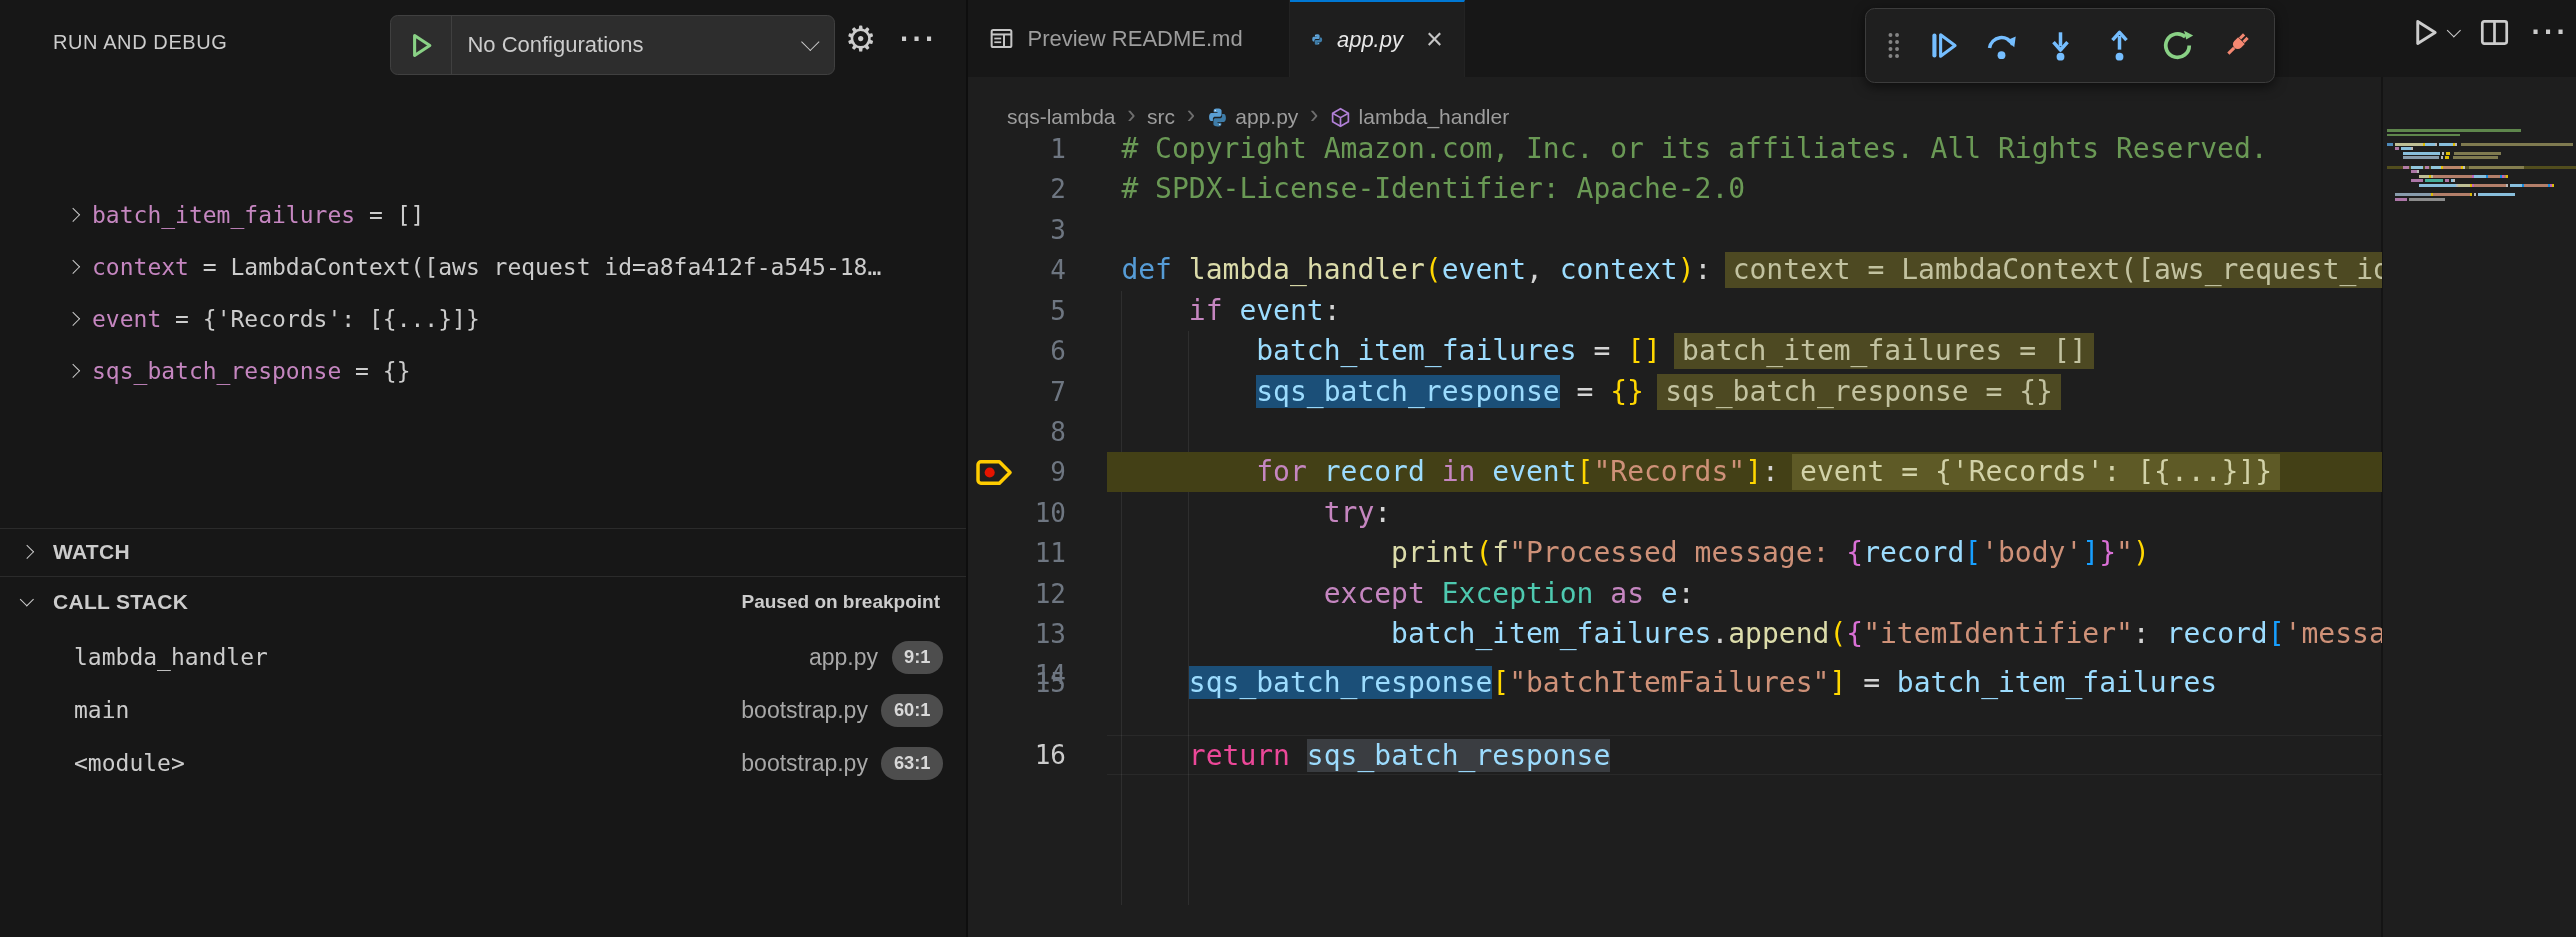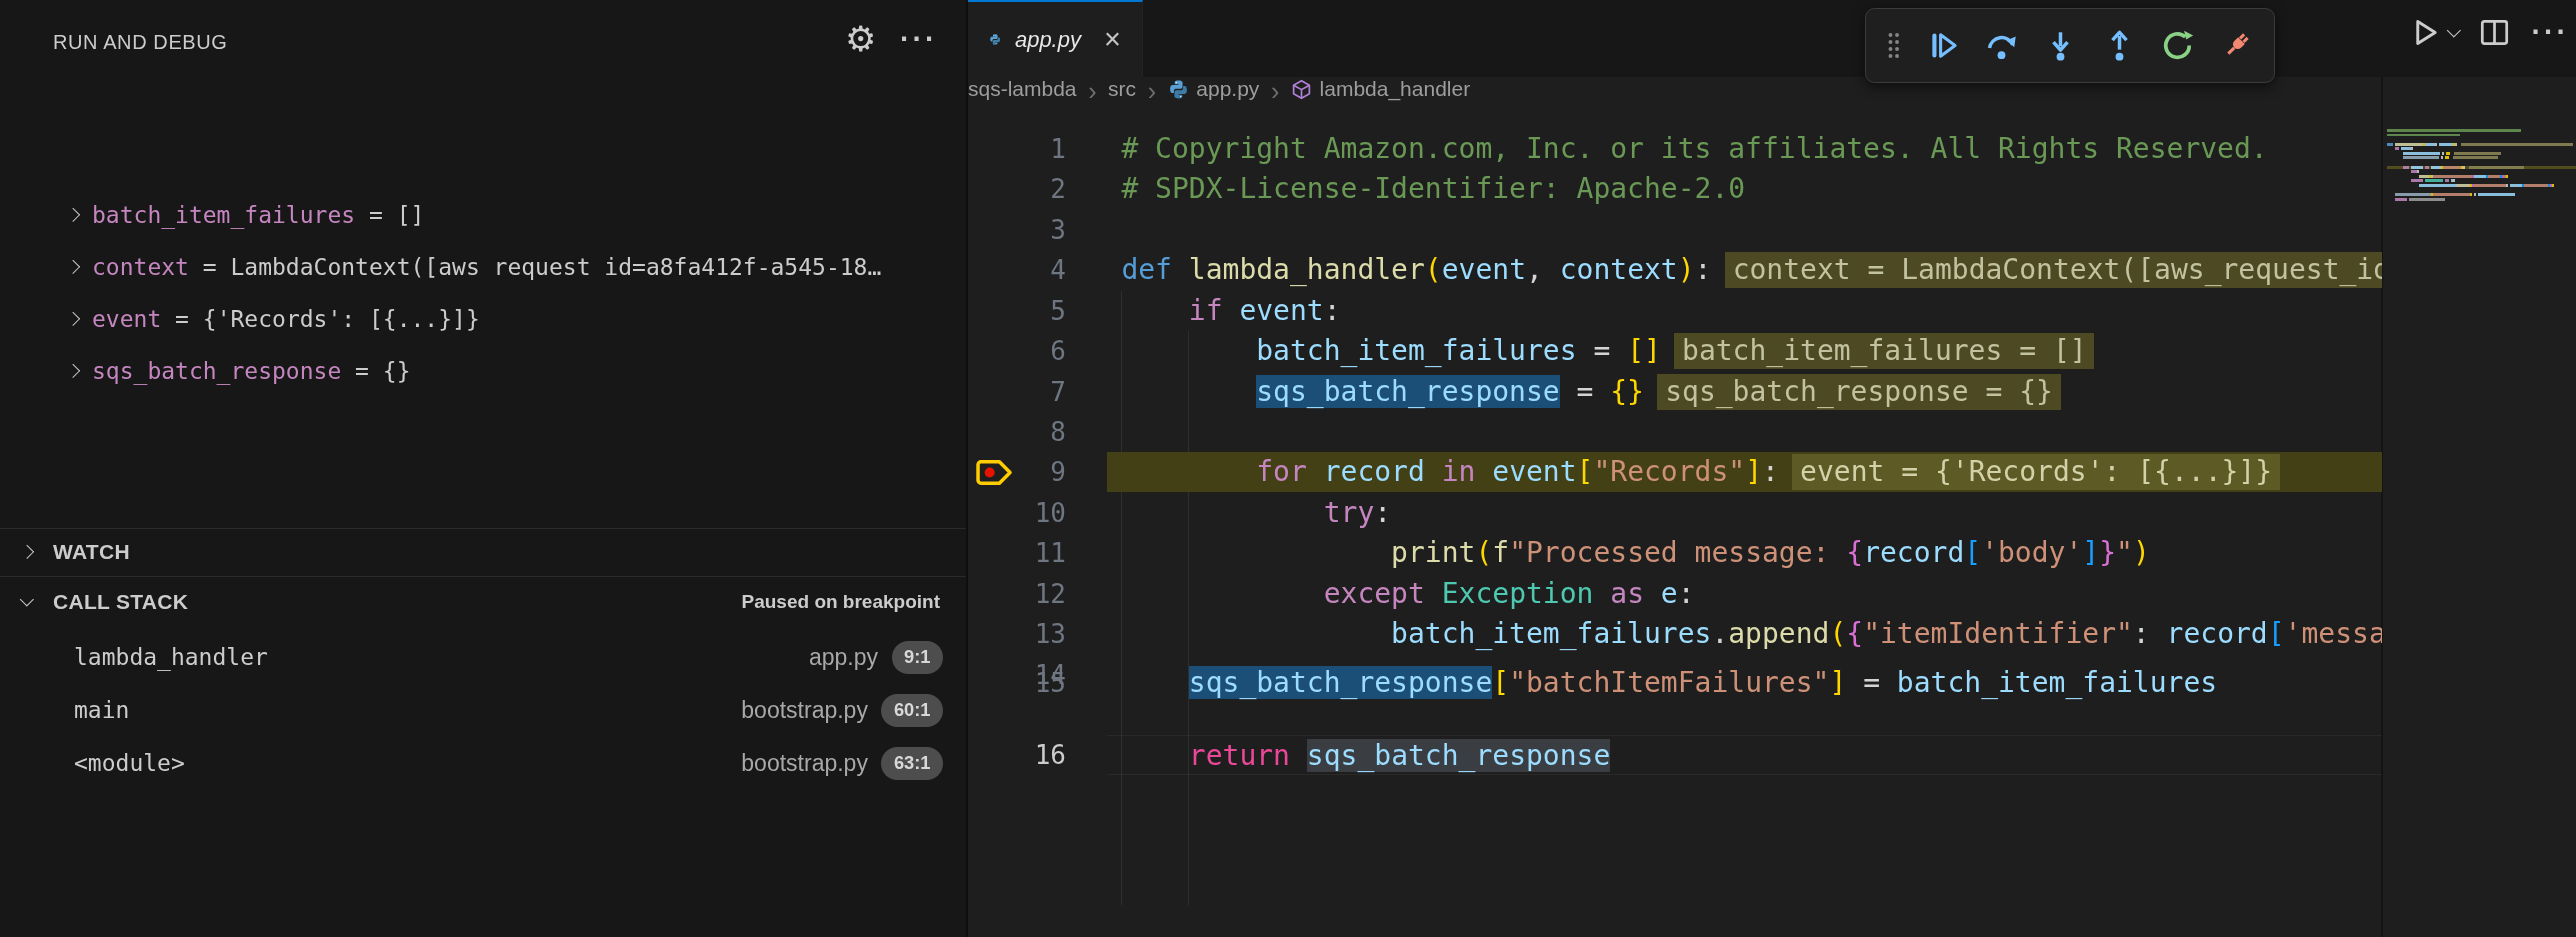--- a/index.html
+++ b/index.html
@@ -43,22 +43,22 @@
          padding:0 12.5px;font-size:18.3px;font-weight:bold;}
   
   #editor{left:968px;top:0;width:1608px;height:938px;background:#1e1e1e;}
   #tabbar{position:absolute;left:0;top:0;width:1608px;height:77px;background:#171717;display:flex;}
   .tab{height:77px;display:flex;align-items:center;padding:0 21px;gap:13.5px;border-right:1px solid #232323;
        cursor:pointer;position:relative;box-sizing:border-box;}
   .tab .tlabel{font-size:22px;color:#9d9d9d;white-space:nowrap;}
   .tab.active{background:#1e1e1e;border-top:2.9px solid #0078d4;}
   .tab.active .tlabel{color:#e8e8e8;font-style:italic;}
   .tab-close{font-size:29px;color:#c5c5c5;margin-left:9.6px;cursor:pointer;line-height:29px;}
-  #breadcrumb{position:absolute;left:0;top:77px;width:1414px;height:52px;display:flex;align-items:flex-start;
-              gap:11.6px;box-sizing:border-box;background:#1e1e1e;}
+  #breadcrumb{position:absolute;left:0;top:77px;width:1414px;height:52px;display:flex;align-items:flex-end;
+              gap:11.6px;padding-left:39px;box-sizing:border-box;background:#1e1e1e;}
   .bc-item{display:flex;align-items:center;gap:7.7px;font-size:21px;color:#9d9d9d;cursor:pointer;white-space:nowrap;}
   .bc-sep{font-size:25px;color:#6e6e6e;}
   
   #dbg-toolbar{position:absolute;left:897px;top:7.7px;width:408px;height:73px;background:#1f1f1f;
                border:1px solid #3c3c3c;border-radius:9.6px;display:flex;align-items:center;
                justify-content:space-evenly;box-shadow:0 3.9px 11.6px rgba(0,0,0,.55);z-index:30;}
   .dbg-btn{width:42px;height:42px;display:flex;align-items:center;justify-content:center;cursor:pointer;border-radius:5.8px;}
   
   #editor-actions{position:absolute;left:1442px;top:17.3px;display:flex;align-items:center;gap:21px;z-index:20;}
   .ea-btn{display:flex;align-items:center;cursor:pointer;}
@@ -89,20 +89,29 @@
 </style>
 </head>
 <body>
 
 <div id="app">
 
   <div id="sidebar" class="abs">
 
     <div class="sb-toolbar abs">
       <span class="sb-title">RUN AND DEBUG</span>
+      <div class="cfg-box">
+        <span class="cfg-play">
+          <svg width="29" height="29" viewBox="0 0 16 16">
+            <path d="M4.2 2.5 L12.6 8 L4.2 13.5 Z" fill="none" stroke="#89d185" stroke-width="1.7" stroke-linejoin="round"></path>
+          </svg>
+        </span>
+        <span class="cfg-label">No Configurations</span>
+        <span class="cfg-chev"><span class="chev down"></span></span>
+      </div>
       <span class="icon-btn" style="left:845px;">⚙</span>
       <span class="icon-btn ea-more" style="left:900px;top:25px;">···</span>
     </div>
 
 
 
     <div id="locals-container">
         <div class="tree-row" style="top: 189px;">
           <span class="chevslot" style="width: 39px; margin-left: 53px;">
             <span class="chev right sm"></span>
@@ -179,20 +188,30 @@
             <span class="badge">63:1</span>
           </span>
         </div>
       </div>
   </div>
   <div id="sidebar-divider" class="abs"></div>
 
   <div id="editor" class="abs">
 
     <div id="tabbar">
+      <div class="tab" style="width:322px;">
+        <svg width="25" height="25" viewBox="0 0 16 16">
+          <rect x="1.7" y="2.5" width="12.6" height="11" rx="1" fill="none" stroke="#c5c5c5" stroke-width="1.3"></rect>
+          <line x1="1.7" y1="5.4" x2="14.3" y2="5.4" stroke="#c5c5c5" stroke-width="1.3"></line>
+          <line x1="9.6" y1="5.4" x2="9.6" y2="13.5" stroke="#c5c5c5" stroke-width="1.3"></line>
+          <line x1="3.4" y1="8" x2="7.8" y2="8" stroke="#c5c5c5" stroke-width="1.1"></line>
+          <line x1="3.4" y1="10.4" x2="7.8" y2="10.4" stroke="#c5c5c5" stroke-width="1.1"></line>
+        </svg>
+        <span class="tlabel">Preview README.md</span>
+      </div>
       <div class="tab active" style="width:175px;">
         <svg width="25" height="25" viewBox="0 0 16 16">
           <path d="M7.9 1.2c-3 0-2.8 1.3-2.8 1.3v1.5h2.9v.5H3.7s-2.1-.2-2.1 3.1 1.8 3.1 1.8 3.1h1.1V9.2s-.1-1.8 1.8-1.8h3s1.8.1 1.8-1.7V3s.3-1.8-3.2-1.8z" fill="#5a9fd4"></path>
           <path d="M8.1 14.8c3 0 2.8-1.3 2.8-1.3V12H8v-.5h4.3s2.1.2 2.1-3.1-1.8-3.1-1.8-3.1h-1.1v1.5s.1 1.8-1.8 1.8h-3s-1.8-.1-1.8 1.7V13s-.3 1.8 3.2 1.8z" fill="#3e7ca8"></path>
           <circle cx="6.3" cy="2.7" r=".55" fill="#dfeefb"></circle>
           <circle cx="9.7" cy="13.3" r=".55" fill="#dfeefb"></circle>
         </svg>
         <span class="tlabel">app.py</span>
         <span class="tab-close">×</span>
       </div>

